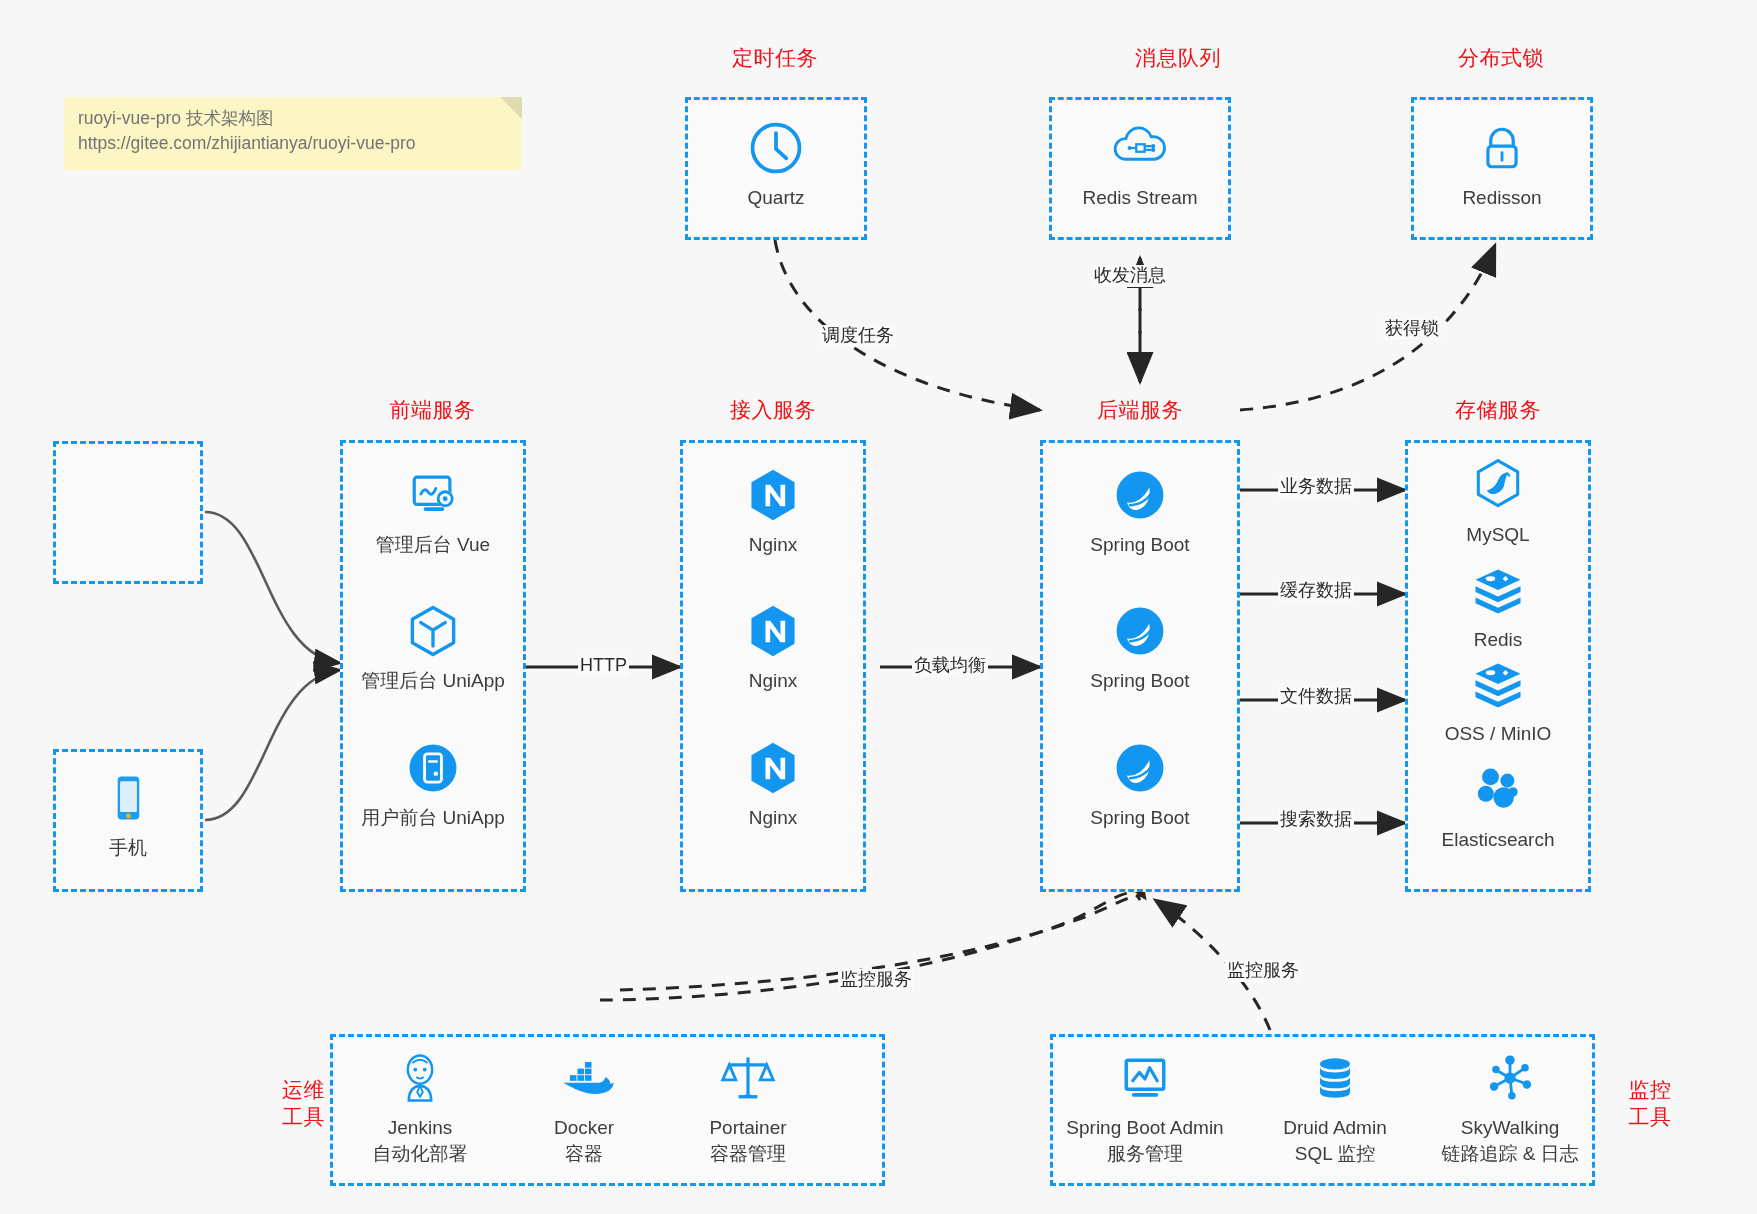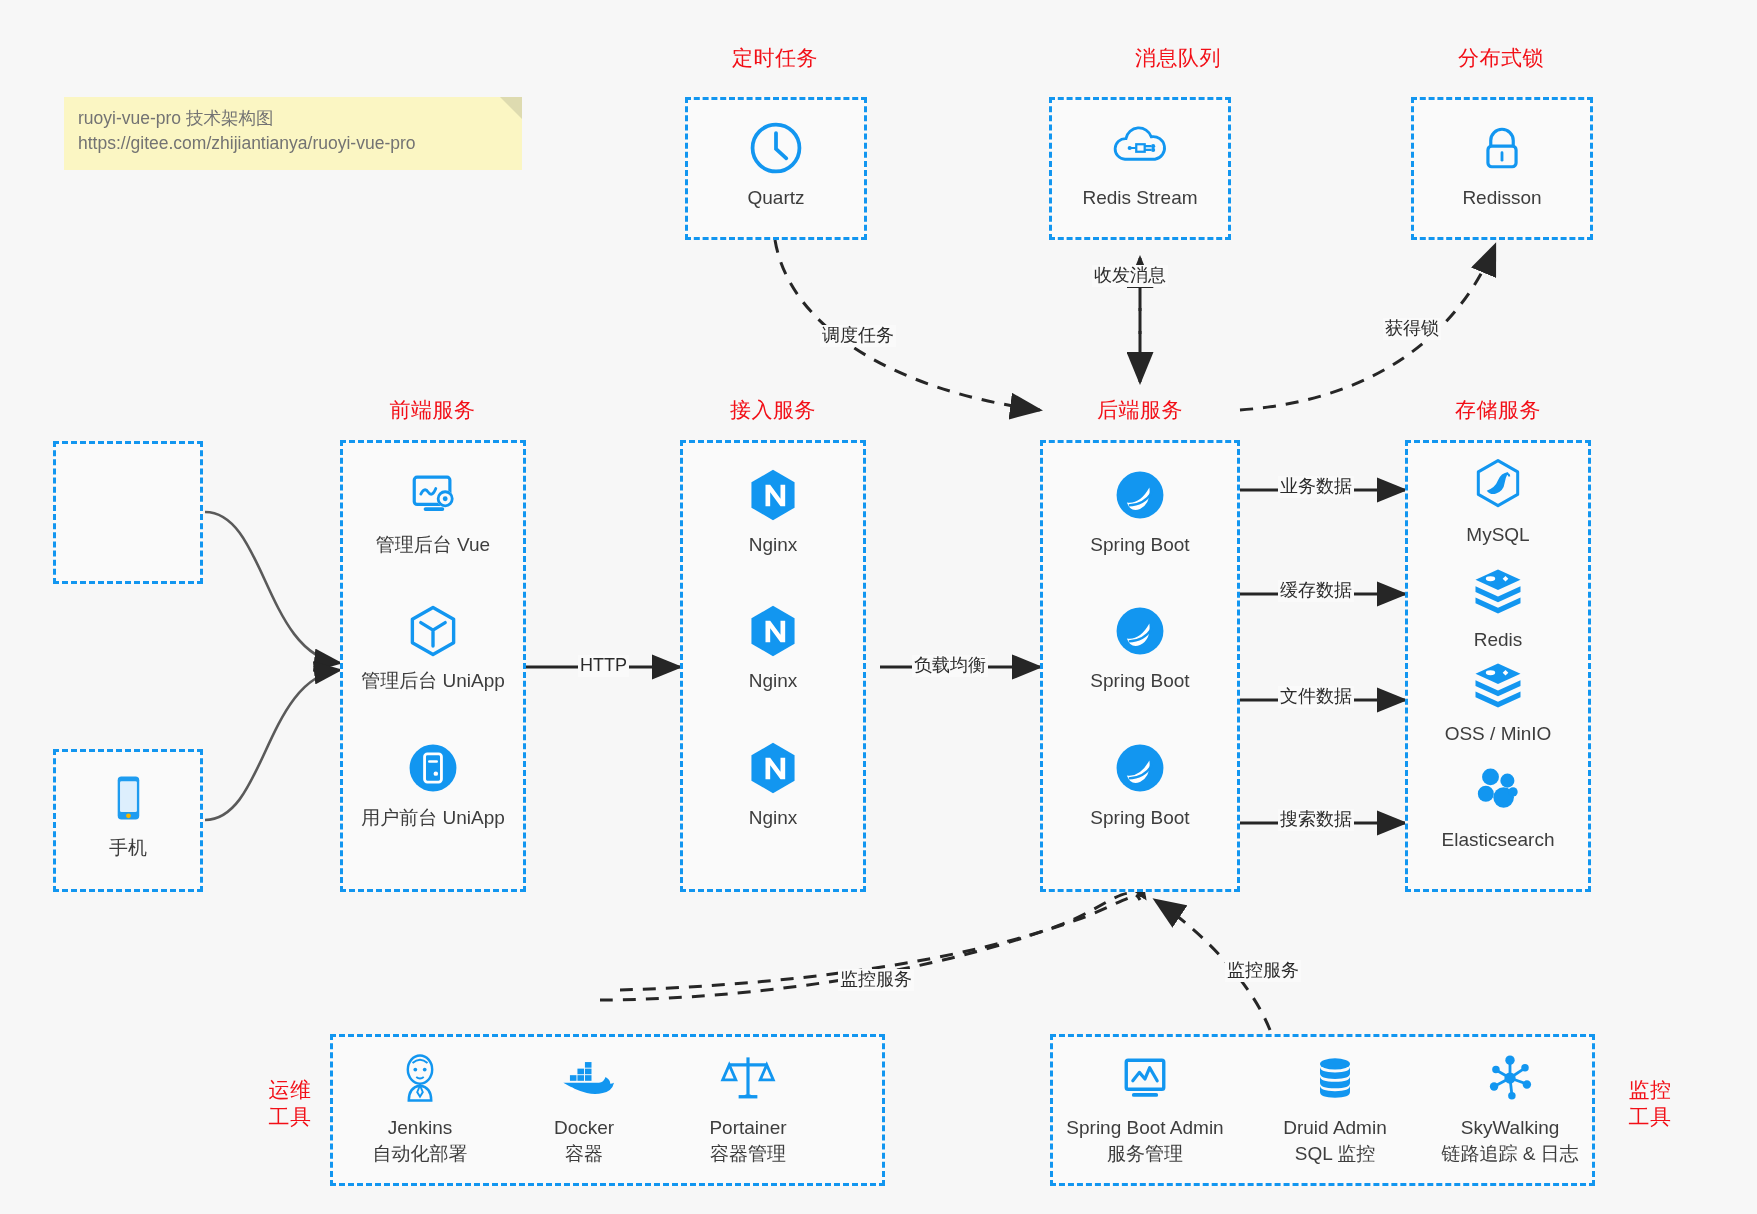--- a/index.html
+++ b/index.html
@@ -337,21 +337,21 @@
           <circle cx="38" cy="40" r="11" fill="#1296f0"></circle>
           <circle cx="48" cy="34" r="5" fill="#1296f0"></circle>
         </svg>
     </span>
     <span class="cap">Elasticsearch</span>
   </div>
 
   <div class="elabel" style="left:838px;top:969px;">监控服务</div>
   <div class="elabel" style="left:1185px;top:960px;margin-left:40px;">监控服务</div>
 
-  <div class="gtitle side" style="left:255px;top:1076px;width:70px;text-align:center;">
+  <div class="gtitle side" style="left:255px;top:1076px;width:70px;text-align:right;">
     <div>运维</div>
     <div>工具</div>
   </div>
   <div class="dbox" style="left:330px;top:1034px;width:555px;height:152px;"></div>
 
   <div class="node" style="left:330px;top:1048px;">
     <span class="ico">
       <svg viewBox="0 0 64 64">
           <ellipse cx="32" cy="23" rx="13" ry="15" fill="none" stroke="#1296f0" stroke-width="2.6"></ellipse>
           <path d="M24 16 q8 -7 16 0" fill="none" stroke="#1296f0" stroke-width="2.2"></path>

